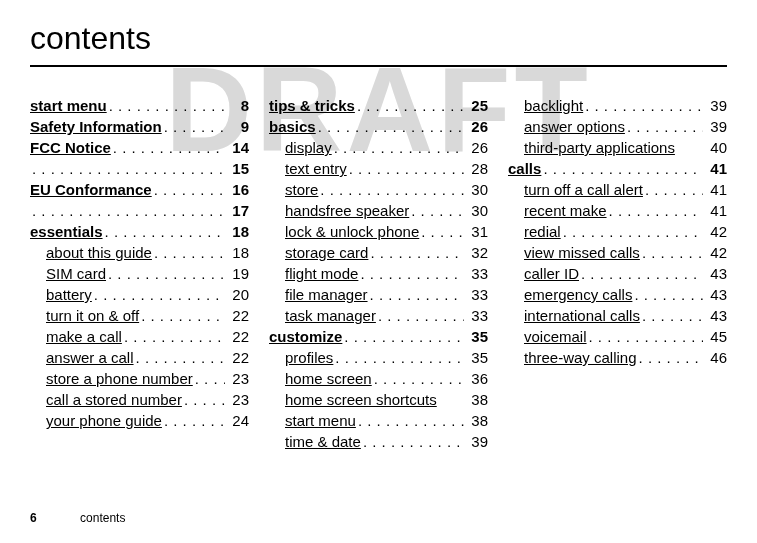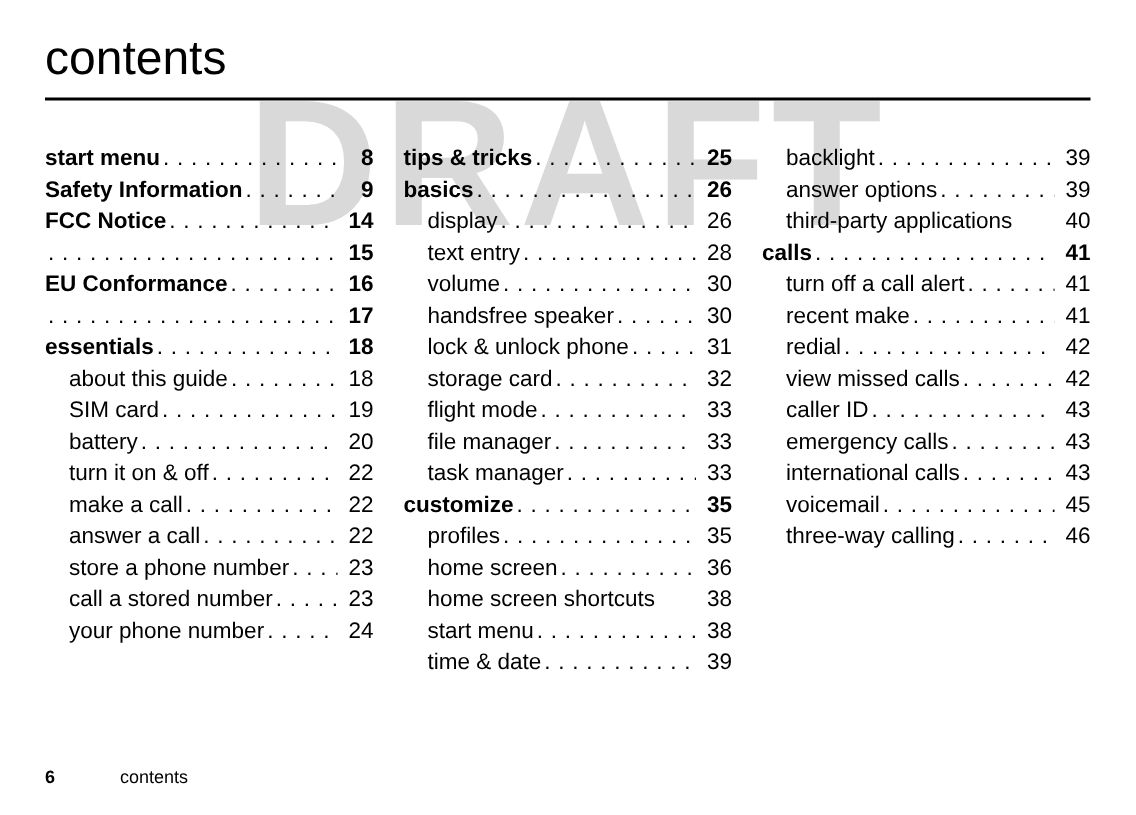--- a/index.html
+++ b/index.html
@@ -54,21 +54,21 @@
     min-width: 0;
   }
   .row {
     display: flex;
     align-items: baseline;
     white-space: nowrap;
   }
   .row.bold .label,
   .row.bold .pagenum { font-weight: 700; }
   .row.sub { padding-left: 16px; }
-  .label { flex: 0 0 auto; }
+  .label { flex: 0 0 auto; text-decoration: underline; }
   .dots {
     flex: 1 1 auto;
     overflow: hidden;
     margin: 0 2px;
   }
   .dots::after {
     content: ". . . . . . . . . . . . . . . . . . . . . . . . . . . . . .";
     letter-spacing: 0.5px;
     display: block;
     overflow: hidden;
@@ -165,21 +165,21 @@
         <span class="label">store a phone number</span>
         <span class="dots"></span>
         <span class="pagenum">23</span>
       </div>
       <div class="row sub">
         <span class="label">call a stored number</span>
         <span class="dots"></span>
         <span class="pagenum">23</span>
       </div>
       <div class="row sub">
-        <span class="label">your phone number</span>
+        <span class="label">your phone guide</span>
         <span class="dots"></span>
         <span class="pagenum">24</span>
       </div>
     </div>
   <div class="col" id="col1">
       <div class="row bold">
         <span class="label">tips &amp; tricks</span>
         <span class="dots"></span>
         <span class="pagenum">25</span>
       </div>
@@ -192,21 +192,21 @@
         <span class="label">display</span>
         <span class="dots"></span>
         <span class="pagenum">26</span>
       </div>
       <div class="row sub">
         <span class="label">text entry</span>
         <span class="dots"></span>
         <span class="pagenum">28</span>
       </div>
       <div class="row sub">
-        <span class="label">volume</span>
+        <span class="label">store</span>
         <span class="dots"></span>
         <span class="pagenum">30</span>
       </div>
       <div class="row sub">
         <span class="label">handsfree speaker</span>
         <span class="dots"></span>
         <span class="pagenum">30</span>
       </div>
       <div class="row sub">
         <span class="label">lock &amp; unlock phone</span>

